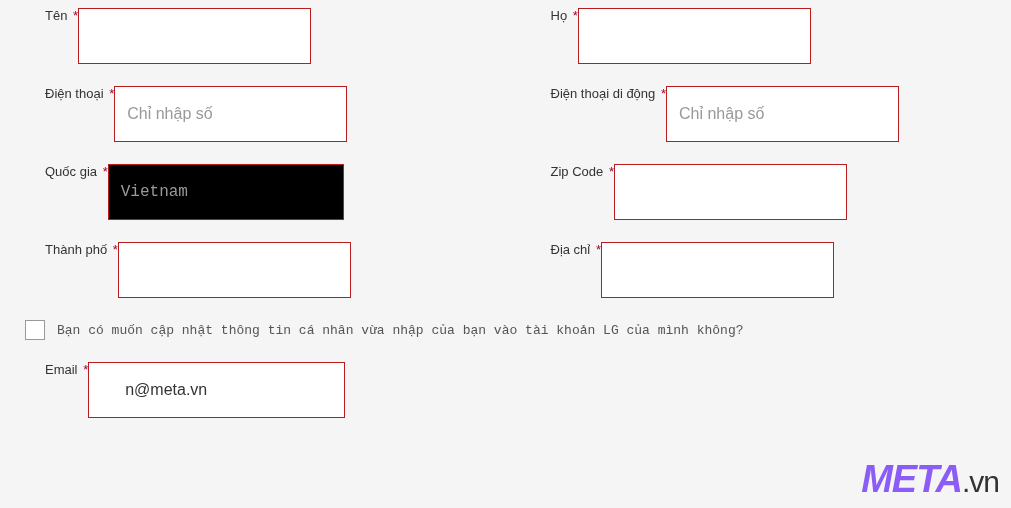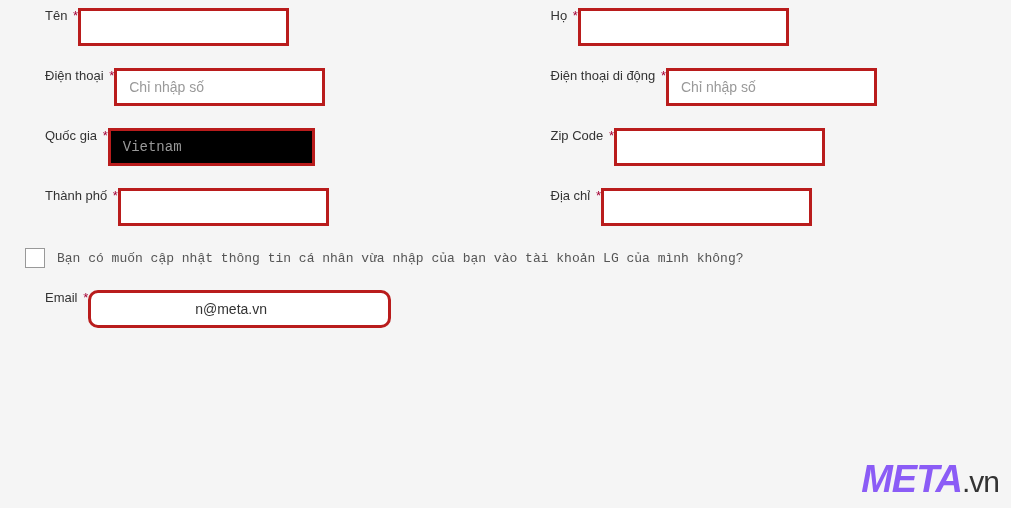--- a/index.html
+++ b/index.html
@@ -28,25 +28,25 @@
     .form-label {
       font-size: 13px;
       color: #333;
       margin-bottom: 10px;
     }
     .required {
       color: #a50034;
       margin-left: 2px;
     }
     .form-input {
-      height: 38px;
-      border: 3px solid #b91c1c;
+      height: 56px;
+      border: 1px solid #b91c1c;
       background: #fff;
       padding: 0 12px;
-      font-size: 14px;
+      font-size: 16px;
       color: #333;
       outline: none;
       font-family: inherit;
     }
     .form-input::placeholder {
       color: #999;
     }
     .form-input:disabled {
       background: #000000;
       color: #999;
@@ -170,19 +170,19 @@
   <div class="checkbox"></div>
   <span class="checkbox-label">Bạn có muốn cập nhật thông tin cá nhân vừa nhập của bạn vào tài khoản LG của mình không?</span>
 </div>
 
 <div class="form-row email-row">
   <div class="form-group">
     <label class="form-label">
       <span>Email</span>
       <span class="required">*</span>
     </label>
-    <input type="text" class="form-input" style="padding-left: 104px; border-radius: 10px;" value="n@meta.vn">
+    <input type="text" class="form-input" style="padding-left: 36px;" value="n@meta.vn">
   </div>
 </div>
 
 <div class="logo">
   <span class="logo-meta">META</span><span class="logo-vn">.vn</span>
 </div>
 
 </body></html>

